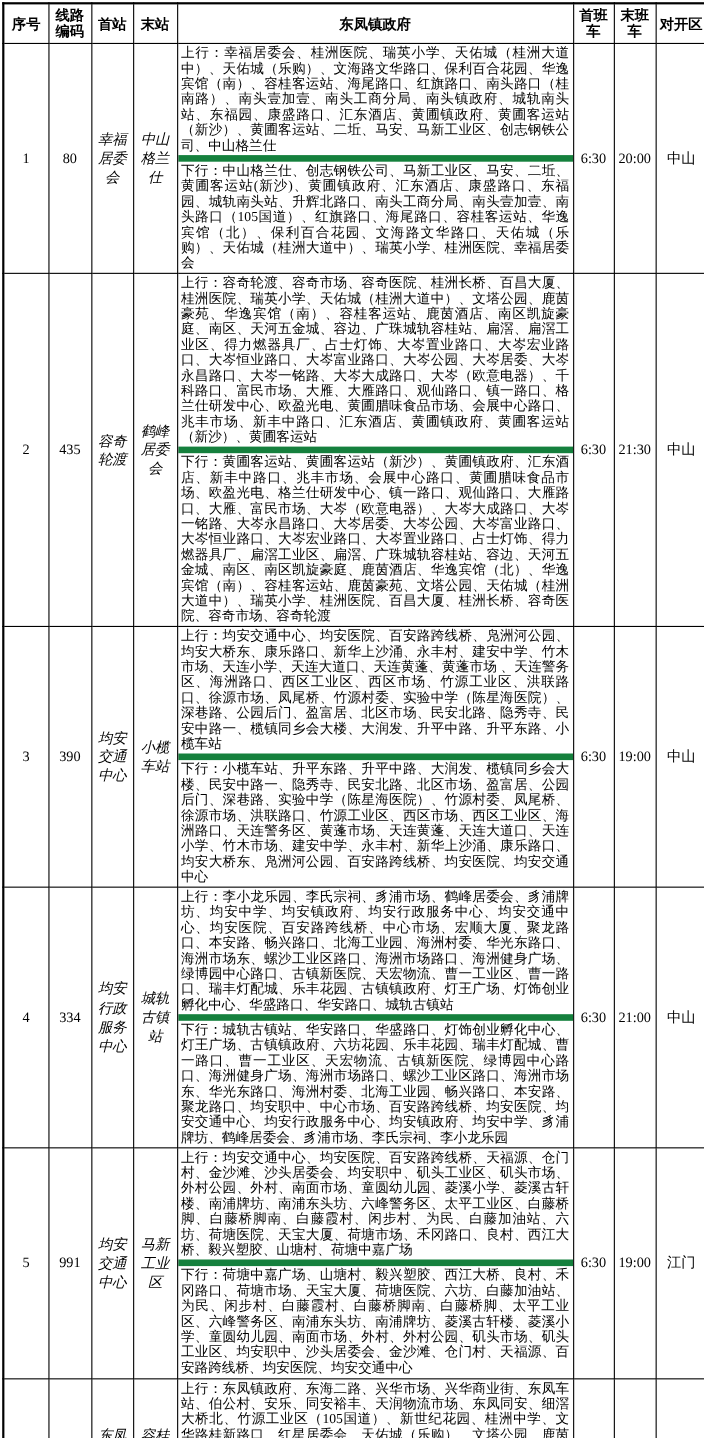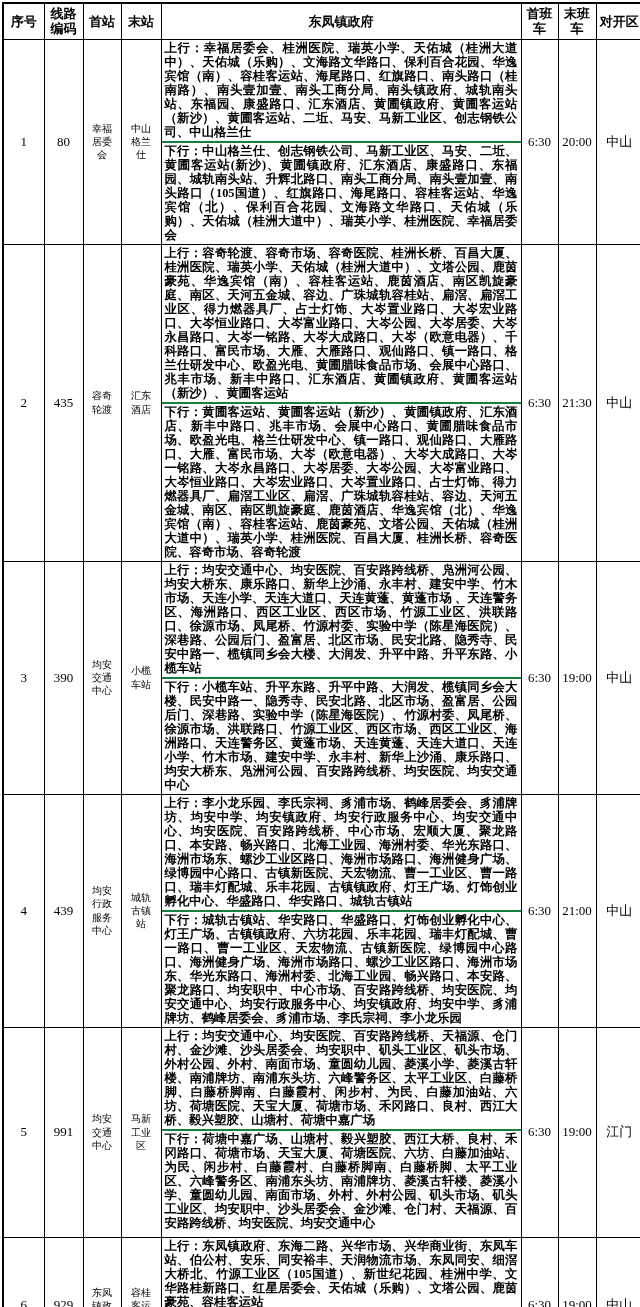--- a/index.html
+++ b/index.html
@@ -29,38 +29,38 @@
     font-size:13px;
     font-weight:bold;
     line-height:1.18;
     padding:2px 1px;
   }
   td.c-no, td.c-code, td.c-time, td.c-region {
     font-size:13px;
     padding:0 1px;
   }
   td.c-station {
-    font-size:10px;
+    font-size:13px;
     line-height:1.32;
     padding:0 5px;
+    font-style:italic;
   }
   td.c-stops {
     padding:0;
     vertical-align:top;
   }
   .dir {
     font-size:12.4px;
     line-height:14px;
     text-align:justify;
     text-justify:inter-ideograph;
     padding:1px 3px 2px 3px;
     word-break:break-all;
-    font-weight:bold;
   }
-  .dir-down { border-top:2px solid #15803d; }
+  .dir-down { border-top:6px solid #15803d; }
 </style>
 </head>
 <body>
 
 <div class="page">
   <table class="routes">
     <colgroup>
       <col style="width:41px">
         <col style="width:39px">
         <col style="width:38px">
@@ -93,21 +93,21 @@
       </td>
       <td class="c-time">6:30</td>
       <td class="c-time">20:00</td>
       <td class="c-region">中山</td>
     </tr>
 
     <tr style="height:299px">
       <td class="c-no">2</td>
       <td class="c-code">435</td>
       <td class="c-station">容奇轮渡</td>
-      <td class="c-station">汇东酒店</td>
+      <td class="c-station">鹤峰居委会</td>
       <td class="c-stops">
         <div class="dir dir-up">上行：容奇轮渡、容奇市场、容奇医院、桂洲长桥、百昌大厦、桂洲医院、瑞英小学、天佑城（桂洲大道中）、文塔公园、鹿茵豪苑、华逸宾馆（南）、容桂客运站、鹿茵酒店、南区凯旋豪庭、南区、天河五金城、容边、广珠城轨容桂站、扁滘、扁滘工业区、得力燃器具厂、占士灯饰、大岑置业路口、大岑宏业路口、大岑恒业路口、大岑富业路口、大岑公园、大岑居委、大岑永昌路口、大岑一铭路、大岑大成路口、大岑（欧意电器）、千科路口、富民市场、大雁、大雁路口、观仙路口、镇一路口、格兰仕研发中心、欧盈光电、黄圃腊味食品市场、会展中心路口、兆丰市场、新丰中路口、汇东酒店、黄圃镇政府、黄圃客运站（新沙）、黄圃客运站</div>
         <div class="dir dir-down">下行：黄圃客运站、黄圃客运站（新沙）、黄圃镇政府、汇东酒店、新丰中路口、兆丰市场、会展中心路口、黄圃腊味食品市场、欧盈光电、格兰仕研发中心、镇一路口、观仙路口、大雁路口、大雁、富民市场、大岑（欧意电器）、大岑大成路口、大岑一铭路、大岑永昌路口、大岑居委、大岑公园、大岑富业路口、大岑恒业路口、大岑宏业路口、大岑置业路口、占士灯饰、得力燃器具厂、扁滘工业区、扁滘、广珠城轨容桂站、容边、天河五金城、南区、南区凯旋豪庭、鹿茵酒店、华逸宾馆（北）、华逸宾馆（南）、容桂客运站、鹿茵豪苑、文塔公园、天佑城（桂洲大道中）、瑞英小学、桂洲医院、百昌大厦、桂洲长桥、容奇医院、容奇市场、容奇轮渡</div>
       </td>
       <td class="c-time">6:30</td>
       <td class="c-time">21:30</td>
       <td class="c-region">中山</td>
     </tr>
 
     <tr style="height:233px">
@@ -119,21 +119,21 @@
         <div class="dir dir-up">上行：均安交通中心、均安医院、百安路跨线桥、凫洲河公园、均安大桥东、康乐路口、新华上沙涌、永丰村、建安中学、竹木市场、天连小学、天连大道口、天连黄蓬、黄蓬市场 、天连警务区、海洲路口、西区工业区、西区市场、竹源工业区、洪联路口、徐源市场、凤尾桥、竹源村委、实验中学（陈星海医院）、深巷路、公园后门、盈富居、北区市场、民安北路、隐秀寺、民安中路一、榄镇同乡会大楼、大润发、升平中路、升平东路、小榄车站</div>
         <div class="dir dir-down">下行：小榄车站、升平东路、升平中路、大润发、榄镇同乡会大楼、民安中路一、隐秀寺、民安北路、北区市场、盈富居、公园后门、深巷路、实验中学（陈星海医院）、竹源村委、凤尾桥、徐源市场、洪联路口、竹源工业区、西区市场、西区工业区、海洲路口、天连警务区、黄蓬市场、天连黄蓬、天连大道口、天连小学、竹木市场、建安中学、永丰村、新华上沙涌、康乐路口、均安大桥东、凫洲河公园、百安路跨线桥、均安医院、均安交通中心</div>
       </td>
       <td class="c-time">6:30</td>
       <td class="c-time">19:00</td>
       <td class="c-region">中山</td>
     </tr>
 
     <tr style="height:215px">
       <td class="c-no">4</td>
-      <td class="c-code">439</td>
+      <td class="c-code">334</td>
       <td class="c-station">均安行政服务中心</td>
       <td class="c-station">城轨古镇站</td>
       <td class="c-stops">
         <div class="dir dir-up">上行：李小龙乐园、李氏宗祠、豸浦市场、鹤峰居委会、豸浦牌坊、均安中学、均安镇政府、均安行政服务中心、均安交通中心、均安医院、百安路跨线桥、中心市场、宏顺大厦、聚龙路口、本安路、畅兴路口、北海工业园、海洲村委、华光东路口、海洲市场东、螺沙工业区路口、海洲市场路口、海洲健身广场、绿博园中心路口、古镇新医院、天宏物流、曹一工业区、曹一路口、瑞丰灯配城、乐丰花园、古镇镇政府、灯王广场、灯饰创业孵化中心、华盛路口、华安路口、城轨古镇站</div>
         <div class="dir dir-down">下行：城轨古镇站、华安路口、华盛路口、灯饰创业孵化中心、灯王广场、古镇镇政府、六坊花园、乐丰花园、瑞丰灯配城、曹一路口、曹一工业区、天宏物流、古镇新医院、绿博园中心路口、海洲健身广场、海洲市场路口、螺沙工业区路口、海洲市场东、华光东路口、海洲村委、北海工业园、畅兴路口、本安路、聚龙路口、均安职中、中心市场、百安路跨线桥、均安医院、均安交通中心、均安行政服务中心、均安镇政府、均安中学、豸浦牌坊、鹤峰居委会、豸浦市场、李氏宗祠、李小龙乐园</div>
       </td>
       <td class="c-time">6:30</td>
       <td class="c-time">21:00</td>
       <td class="c-region">中山</td>
     </tr>

